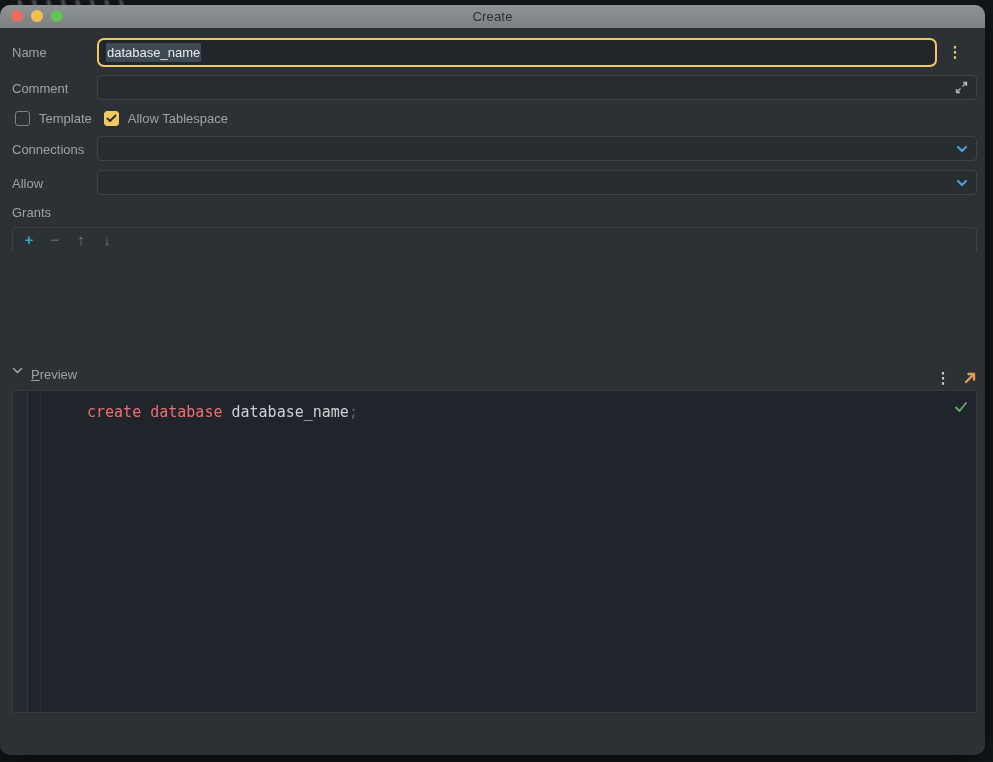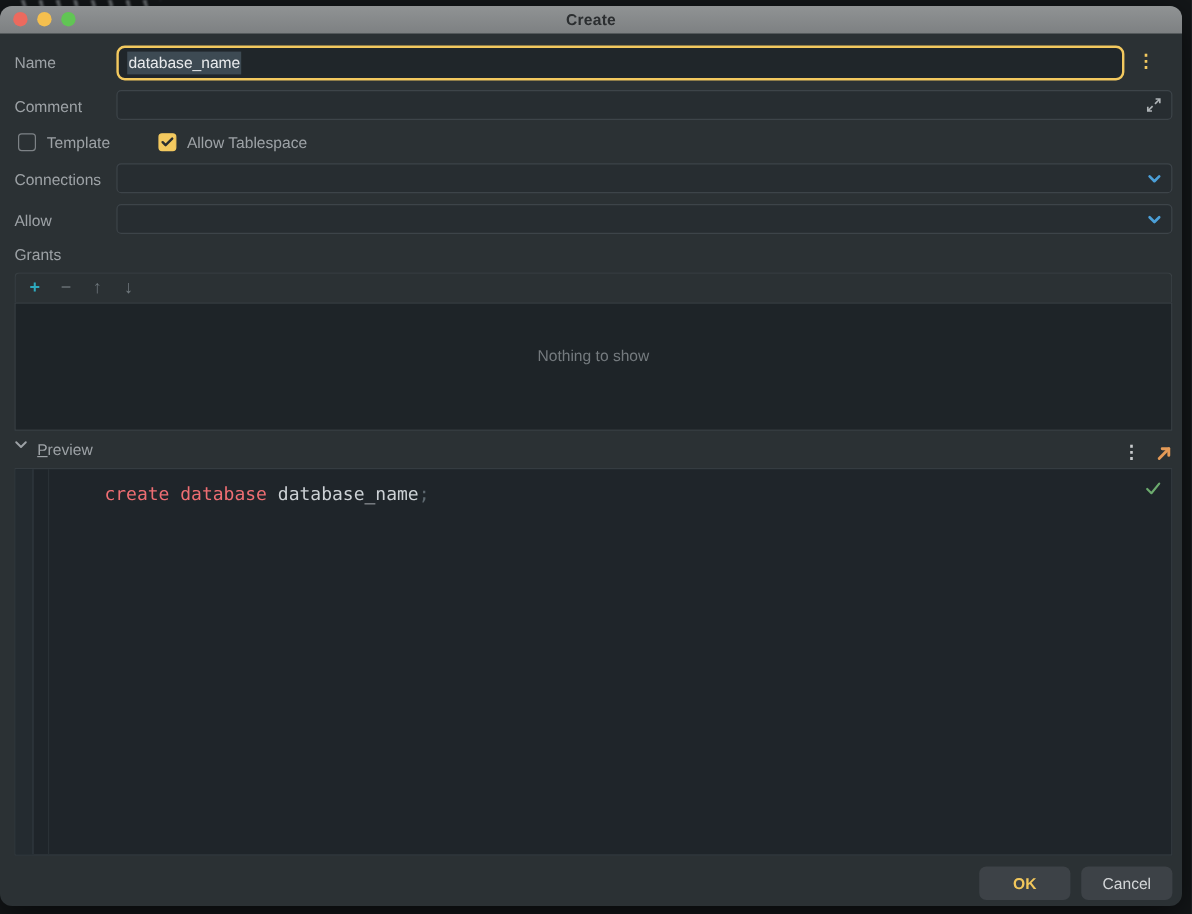--- a/index.html
+++ b/index.html
@@ -27,21 +27,21 @@
   }
 
   
   .titlebar {
     position: absolute; left: 0; top: 0; right: 0; height: 23px;
     background: linear-gradient(#909394, #7d8082);
     border-radius: 10px 10px 0 0;
     display: flex; align-items: center; justify-content: center;
   }
   .title {
-    font-size: 13px; font-weight: 700; color: #2b2e30; letter-spacing: .2px;
+    font-size: 13px; font-weight: 400; color: #2b2e30; letter-spacing: .2px;
   }
   .traffic { position: absolute; left: 11px; top: 5px; display: flex; gap: 8px; }
   .light { width: 12px; height: 12px; border-radius: 50%; }
 
   .label {
     position: absolute; left: 12px; font-size: 13px; color: #9da2a6;
   }
 
   
   .name-input {
@@ -60,21 +60,21 @@
   
   .field {
     position: absolute; left: 97px; width: 880px; height: 25px;
     background: #272d31; border: 1px solid #3d4449; border-radius: 4px;
     display: flex; align-items: center; justify-content: flex-end; padding: 0 8px;
     font-size: 13px; color: #e8eaec;
   }
   .field svg { flex: 0 0 auto; }
 
   
-  .checkrow { position: absolute; left: 15px; top: 106px; display: flex; gap: 40px; }
+  .checkrow { position: absolute; left: 15px; top: 106px; display: flex; gap: 12px; }
   .check-item { display: flex; align-items: center; gap: 9px; cursor: pointer; }
   .checkbox {
     width: 15px; height: 15px; border-radius: 3px;
     border: 1.5px solid #7d8286; background: transparent;
     display: flex; align-items: center; justify-content: center;
   }
   .checkbox.checked { background: #f3c95f; border-color: #f3c95f; }
   .check-label { font-size: 13px; color: #9da2a6; }
 
   
@@ -200,23 +200,20 @@
   </div>
 
   <span class="label" style="top:200px">Grants</span>
 
   <div class="grants-toolbar">
     <span class="tool-btn add">+</span>
     <span class="tool-btn">−</span>
     <span class="tool-btn">↑</span>
     <span class="tool-btn">↓</span>
   </div>
-  <div class="grants-list">
-    <span class="empty-text">Nothing to show</span>
-  </div>
 
   <div class="preview-header">
     <svg width="11" height="7" viewBox="0 0 11 7">
       <polyline points="1.5,1.5 5.5,5.5 9.5,1.5" fill="none" stroke="#9da2a6" stroke-width="1.6" stroke-linecap="round" stroke-linejoin="round"></polyline>
     </svg>
     <span class="preview-label"><span class="mnemonic">P</span><span>review</span></span>
     <span class="preview-actions">
       <span class="kebab white">⋮</span>
       <svg width="14" height="14" viewBox="0 0 14 14">
         <g stroke="#e49a57" stroke-width="2.4" fill="none" stroke-linecap="round" stroke-linejoin="round">
@@ -229,18 +226,14 @@
 
   <div class="editor">
     <div class="gutter"></div>
     <div class="gutter2"></div>
     <div class="code-line"><span class="tok-keyword">create database</span><span class="tok-identifier"> database_name</span><span class="tok-punctuation">;</span></div>
     <svg class="inspection-check" width="14" height="12" viewBox="0 0 14 12">
       <polyline points="2,6.5 5.5,10 12,2" fill="none" stroke="#6cab6e" stroke-width="1.8" stroke-linecap="round" stroke-linejoin="round"></polyline>
     </svg>
   </div>
 
-  <div class="button-row">
-    <button class="btn ok">OK</button>
-    <button class="btn cancel">Cancel</button>
-  </div>
 
 </div>
 
 </body></html>

